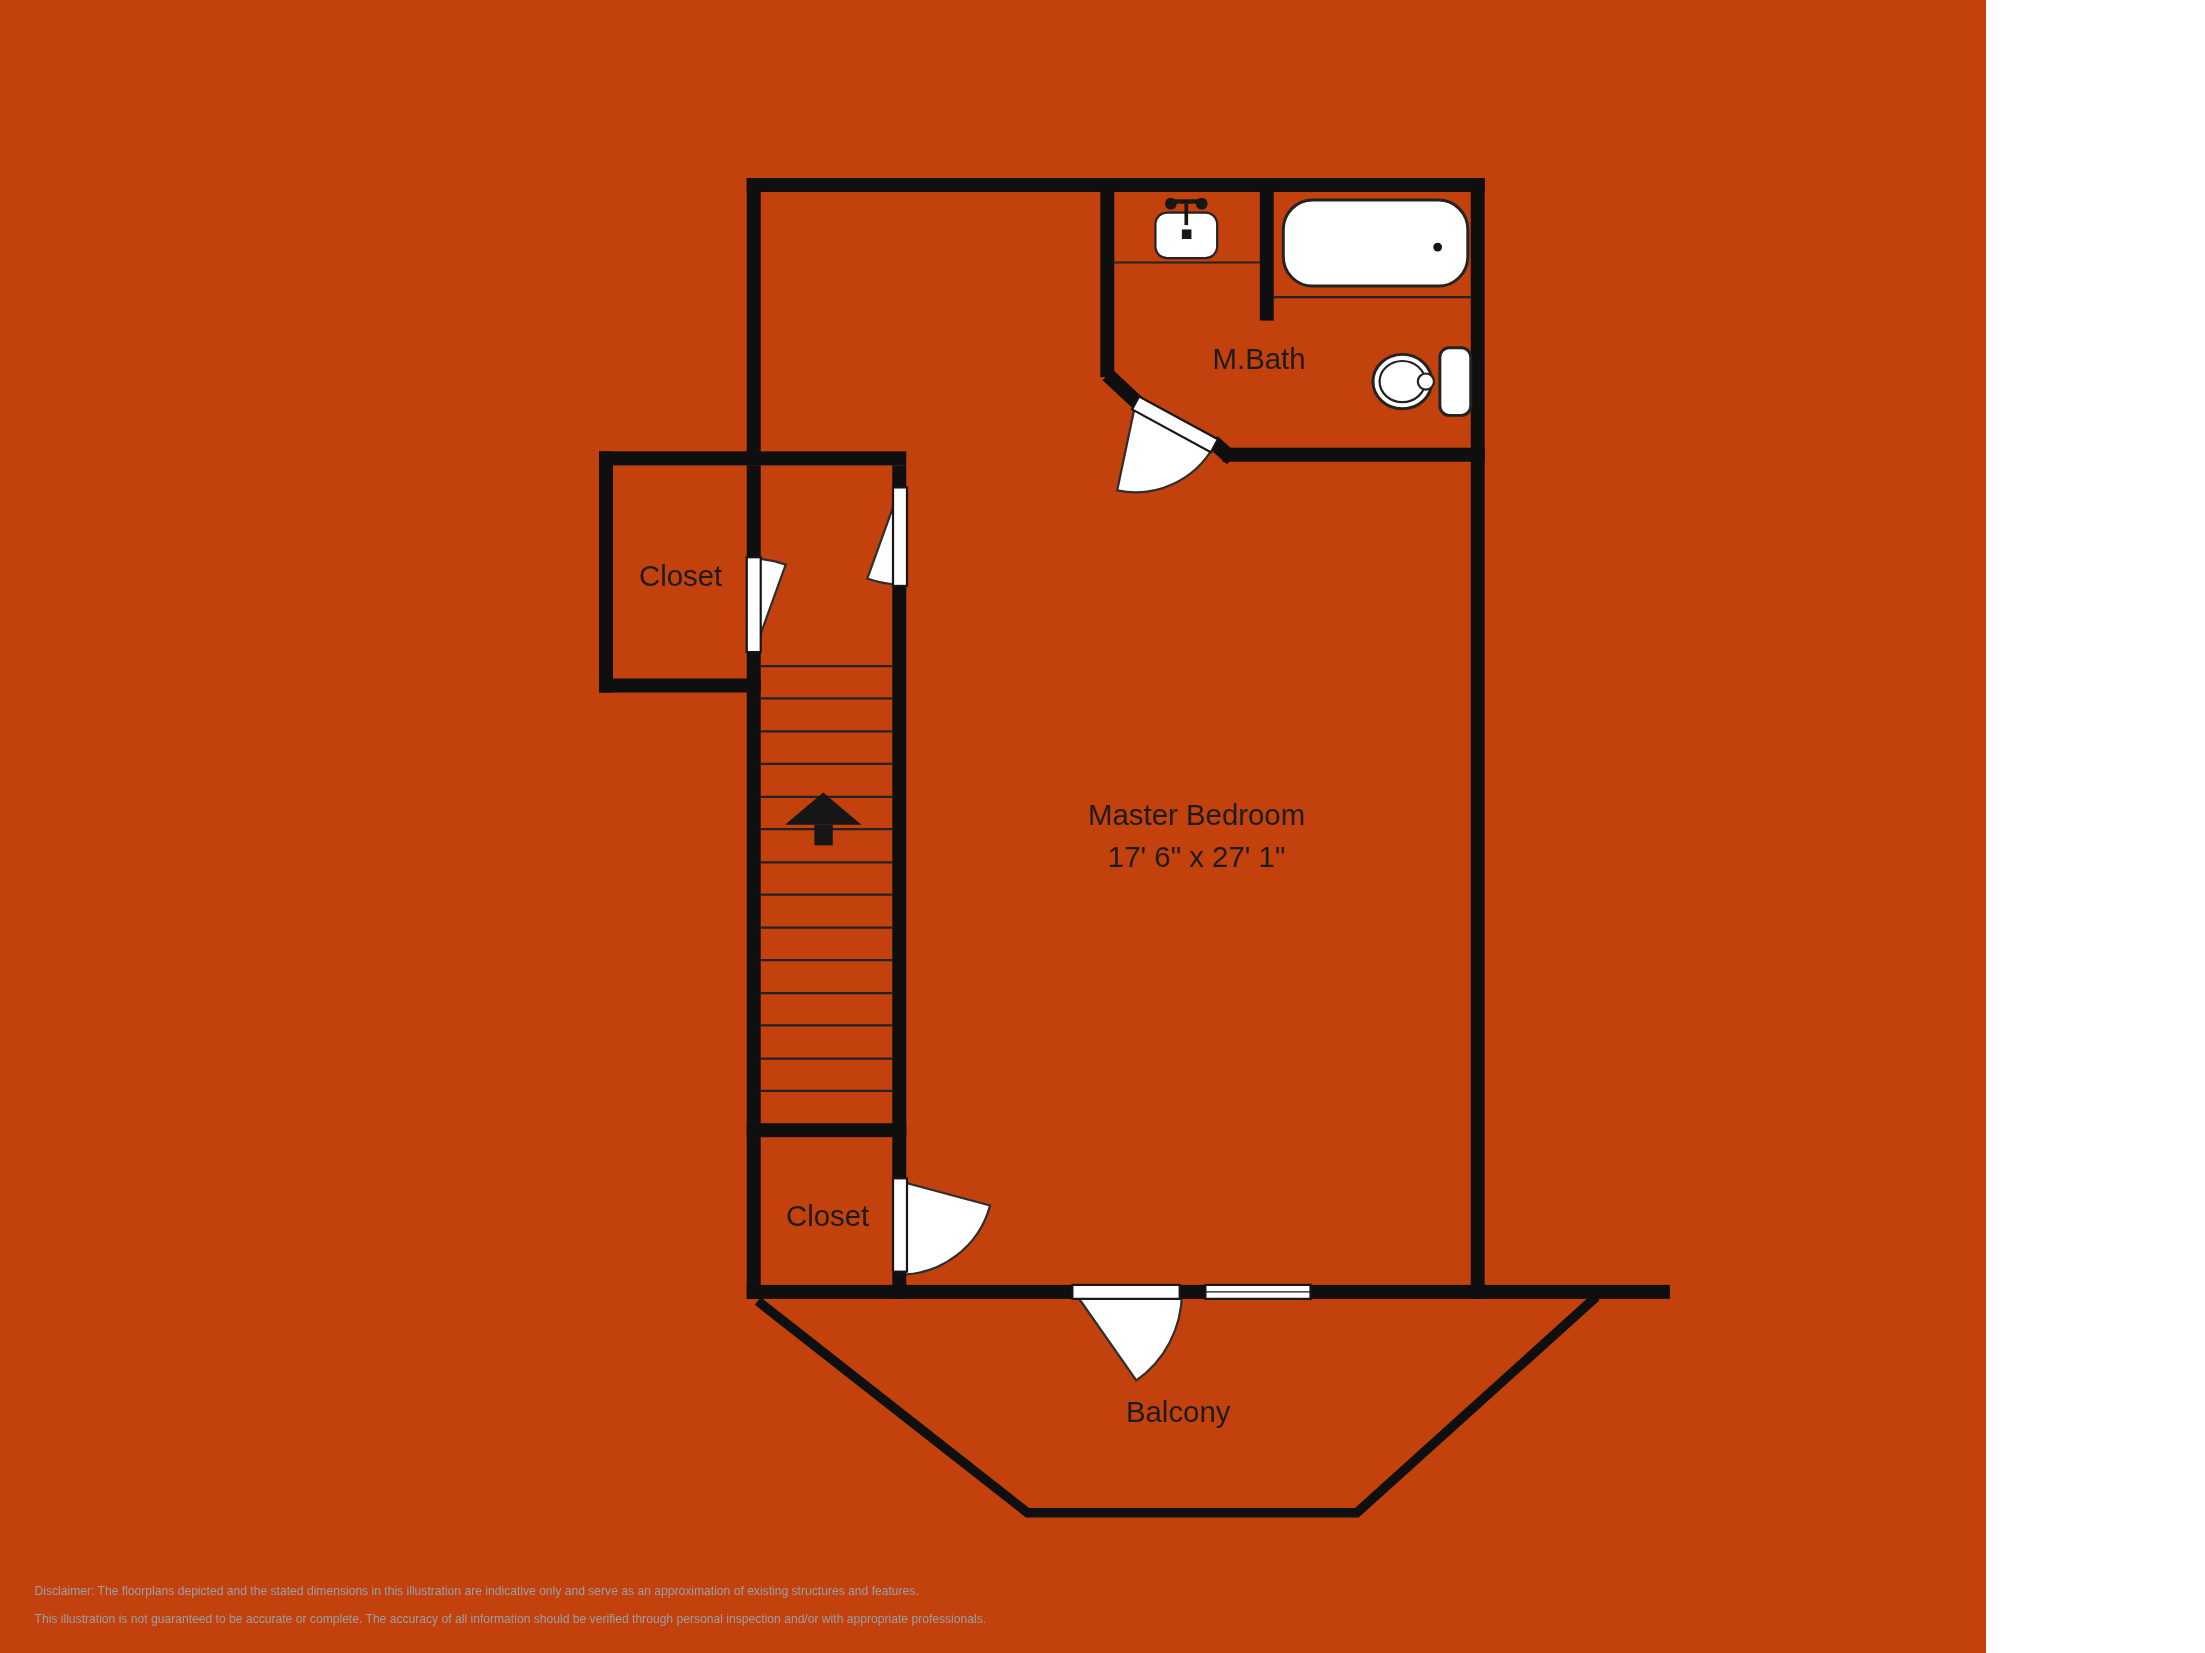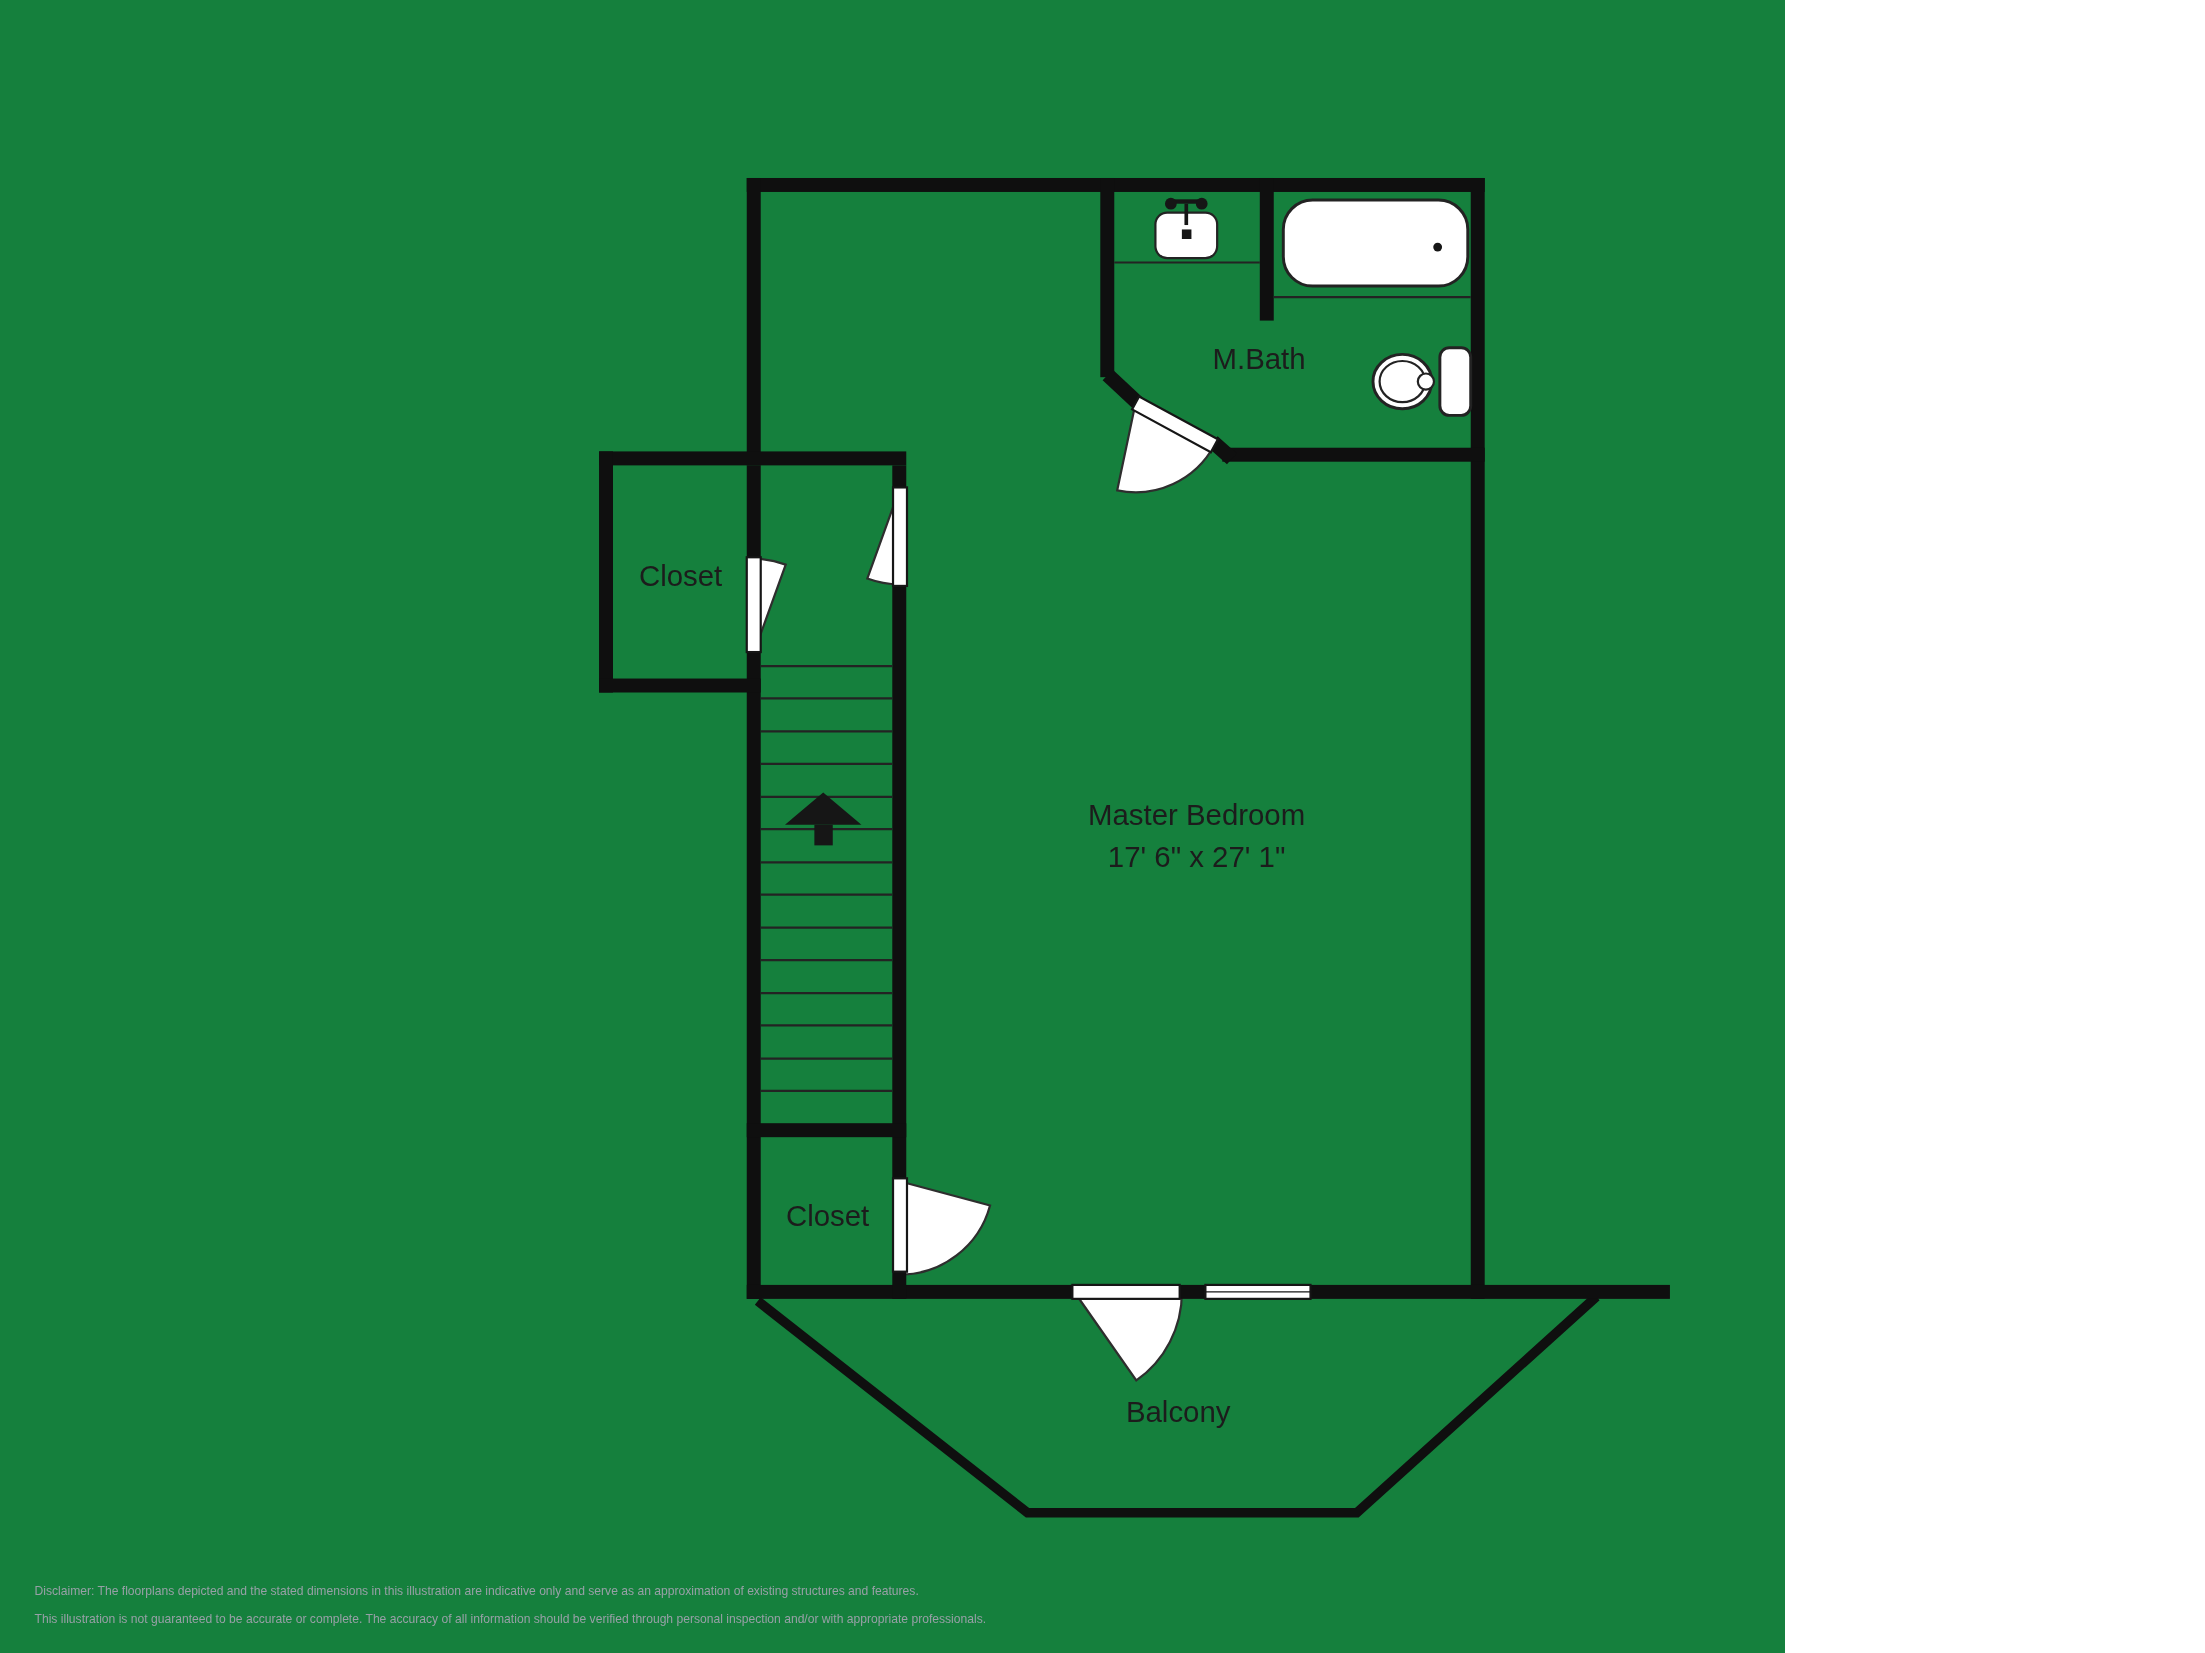--- a/index.html
+++ b/index.html
@@ -6,23 +6,23 @@
     margin: 0;
     padding: 0;
     background: #ffffff;
     width: 2205px;
     height: 1654px;
     overflow: hidden;
     font-family: "Liberation Sans", sans-serif;
   }
   #stage {
     position: relative;
-    width: 1785px;
+    width: 1986px;
     height: 1654px;
-    background: #15803d;
+    background: #c2410c;
     text-decoration: underline;
   }
   svg { display: block; }
   .wall { fill: #0f0f0f; }
   .thinline { stroke: #232323; stroke-width: 3; fill: none; }
   .fixture { stroke: #232323; stroke-width: 4; fill: #ffffff; }
   .fixture-thin { stroke: #232323; stroke-width: 3; fill: #ffffff; }
   .door-leaf { fill: #ffffff; stroke: #161616; stroke-width: 3; }
   .door-fan { fill: #ffffff; stroke: #2e2e2e; stroke-width: 3; }
   .room-label {

